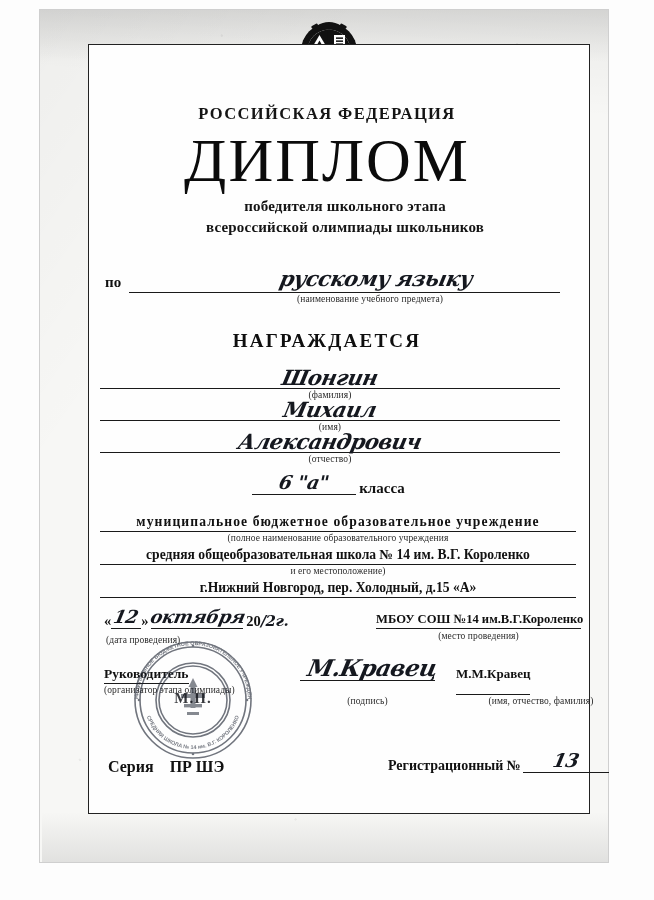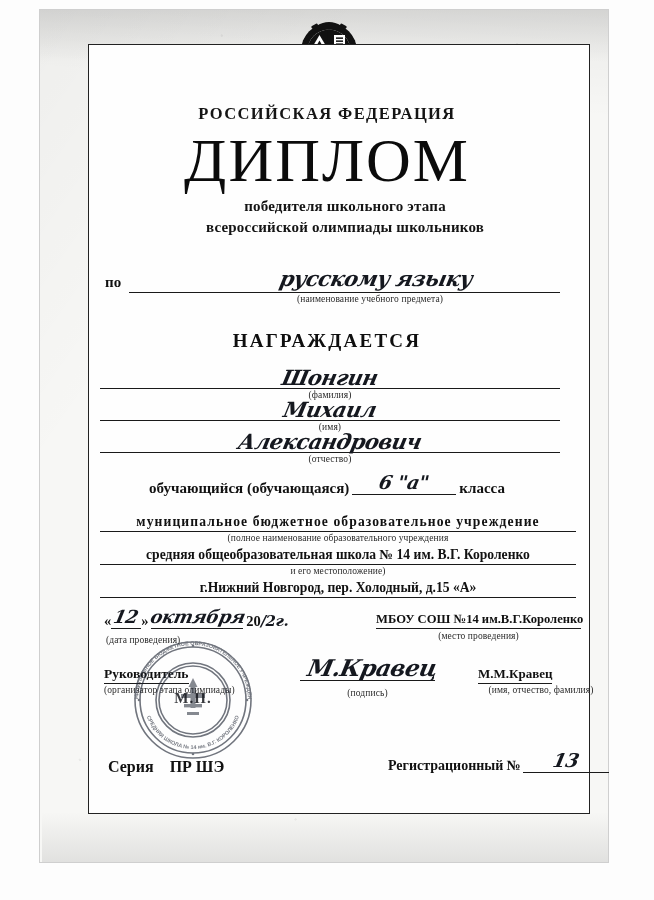--- a/index.html
+++ b/index.html
@@ -227,27 +227,27 @@
 
   #sig-mid { position: absolute; left: 196px; top: -6px; width: 135px; }
   #sig-mid .sig-rule {
     border-bottom: 1.2px solid #1a1a1a;
     height: 22px; position: relative;
   }
   #sig-scribble {
     position: absolute; left: 8px; bottom: -1px;
     font-size: 23px;
   }
-  #sig-mid .caption { margin-top: 7px; }
+  #sig-mid .caption { margin-top: 15px; }
 
   #sig-right { position: absolute; left: 352px; top: 0; width: 170px; }
   #sig-right .who {
     text-align: center; font-size: 13px; font-weight: bold; color: #111;
-    border-bottom: 1.2px solid #1a1a1a; padding-bottom: 1px;
-    display: inline-block; margin-left: 22px;
+    border-bottom: 1.2px solid #1a1a1a; padding-bottom: 12px;
+    display: inline-block; 
   }
   #sig-right .caption { margin-top: 1px; }
 
   
   #stamp {
     position: absolute;
     left: 131px; top: 638px;
     width: 124px; height: 124px;
     opacity: .62;
   }
@@ -350,21 +350,21 @@
 </div>
 
 <div class="name-block" id="name-patronymic">
   <div class="name-rule">
     <span class="name-value hand">Александрович</span>
   </div>
   <div class="caption name-caption">(отчество)</div>
 </div>
 
 <div id="class-row">
-  <span>обучающийся (обучающаяся)</span><span id="class-rule"><span id="class-value" class="hand">6 "а"</span></span><span>класса</span>
+  <span id="class-rule"><span id="class-value" class="hand">6 "а"</span></span><span>класса</span>
 </div>
 
 <div id="inst-block">
   <div class="inst-line wide">муниципальное бюджетное образовательное учреждение</div>
   <div class="caption inst-caption">(полное наименование образовательного учреждения</div>
   <div class="inst-line">средняя общеобразовательная школа № 14  им. В.Г.  Короленко</div>
   <div class="caption inst-caption">и его местоположение)</div>
   <div class="inst-line">г.Нижний Новгород, пер. Холодный, д.15 «А»</div>
 </div>
 

